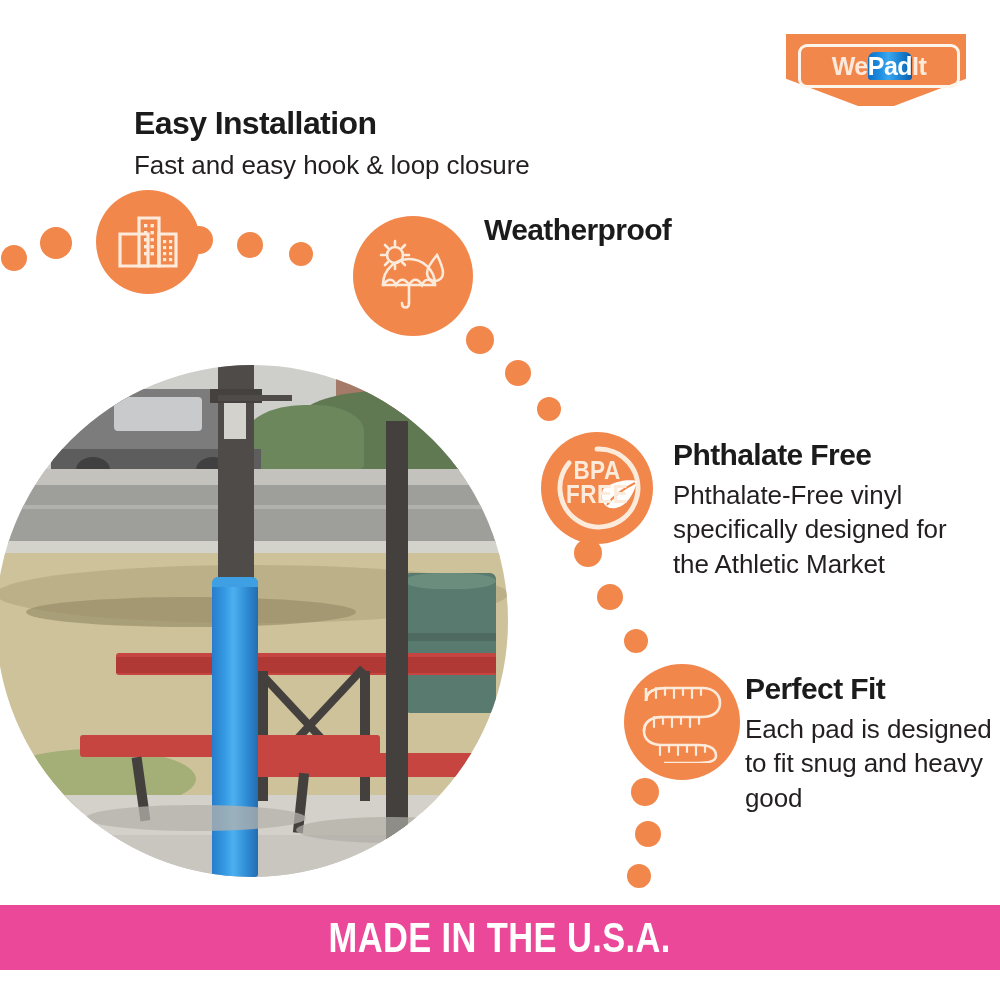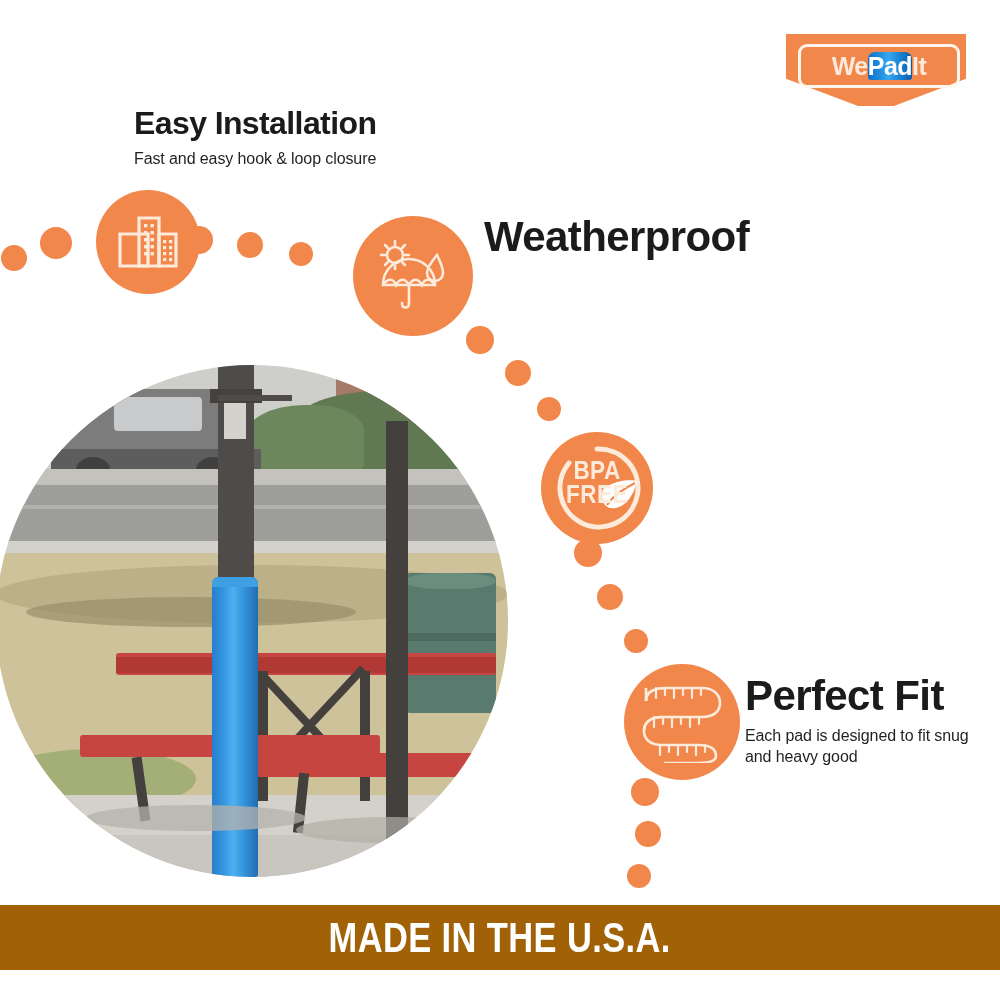--- a/index.html
+++ b/index.html
@@ -37,26 +37,26 @@
   .feature-icon{
     position:absolute;border-radius:50%;background:#F2874B;
     display:flex;align-items:center;justify-content:center;
   }
   .feature-icon svg{display:block;}
 
   
   .block{position:absolute;}
   .block h2{
     margin:0;
-    font-size:42px;font-weight:800;color:#1B1B1B;
+    font-size:30px;font-weight:800;color:#1B1B1B;
     letter-spacing:-.6px;line-height:1.12;
   }
   .block p{
     margin:6px 0 0 0;
-    font-size:16px;font-weight:400;color:#231F20;
+    font-size:26px;font-weight:400;color:#231F20;
     line-height:1.33;letter-spacing:-.1px;
   }
 
   #block-easy{left:134px;top:78px;width:430px;margin-top:28px;}
   #block-easy h2{font-size:32px;}
   #block-weather{left:484px;top:213px;width:430px;}
   #block-phthalate{left:673px;top:438px;width:300px;}
   #block-fit{left:745px;top:672px;width:250px;}
 
   
@@ -116,21 +116,21 @@
   .barrel    {left:408px;top:208px;width:92px;height:140px;background:#476b5e;border-radius:6px;}
   .barrel-tp {left:408px;top:208px;width:92px;height:16px;background:#5a806f;border-radius:50%/60%;}
   .barrel-rb {left:408px;top:268px;width:92px;height:8px;background:#3c5a4f;}
   .shadow1   {left:90px;top:440px;width:220px;height:26px;background:#adaaa3;border-radius:50%;opacity:.75;}
   .shadow2   {left:300px;top:452px;width:190px;height:26px;background:#a8a59d;border-radius:50%;opacity:.7;}
   .photo-veil{position:absolute;inset:0;background:rgba(255,255,255,.10);}
 
   
   .footer{
     position:absolute;left:0;top:905px;width:1000px;height:65px;
-    background:#a16207;display:flex;align-items:center;justify-content:center;
+    background:#ec4899;display:flex;align-items:center;justify-content:center;
   }
   .footer span{
     color:#ffffff;font-weight:800;font-size:42px;
     letter-spacing:.5px;
     transform:scaleX(.82);transform-origin:center;
     white-space:nowrap;
   }
 </style>
 </head>
 <body>
@@ -232,20 +232,24 @@
       </svg>
       <span style="position:absolute;left:0;top:26px;width:112px;text-align:center;
                    font-size:25px;font-weight:800;color:#FCEADB;line-height:.96;letter-spacing:.5px;
                    transform:scaleX(.9);">BPA</span>
       <span style="position:absolute;left:0;top:50px;width:112px;text-align:center;
                    font-size:25px;font-weight:800;color:#FCEADB;line-height:.96;letter-spacing:.5px;
                    transform:scaleX(.9);">FREE</span>
     </span>
   </div>
 
+  <div class="block" id="block-phthalate">
+    <h2>Phthalate Free</h2>
+    <p>Phthalate-Free vinyl specifically designed for the Athletic Market</p>
+  </div>
 
   <div class="feature-icon" style="left:624px;top:664px;width:116px;height:116px;">
     <span>
       <svg width="84" height="82" viewBox="0 0 84 82">
         <g stroke="#FCEADB" stroke-width="2.6" fill="none">
           <path d="M6 20 C6 10, 16 7, 26 7 L62 7 C74 7, 80 14, 80 22 C80 30, 74 36, 62 36
                    L22 36 C10 36, 4 42, 4 50 C4 58, 10 64, 22 64 L58 64 C70 64, 76 68, 76 75"></path>
           <path d="M6 20 C6 30, 16 34, 26 34 L62 34 C74 34, 80 27, 80 20" stroke-width="0" fill="none"></path>
           <path d="M6 20 L6 33 C6 43, 16 47, 26 47" stroke-width="0"></path>
           <path d="M4 20 L4 20"></path>

